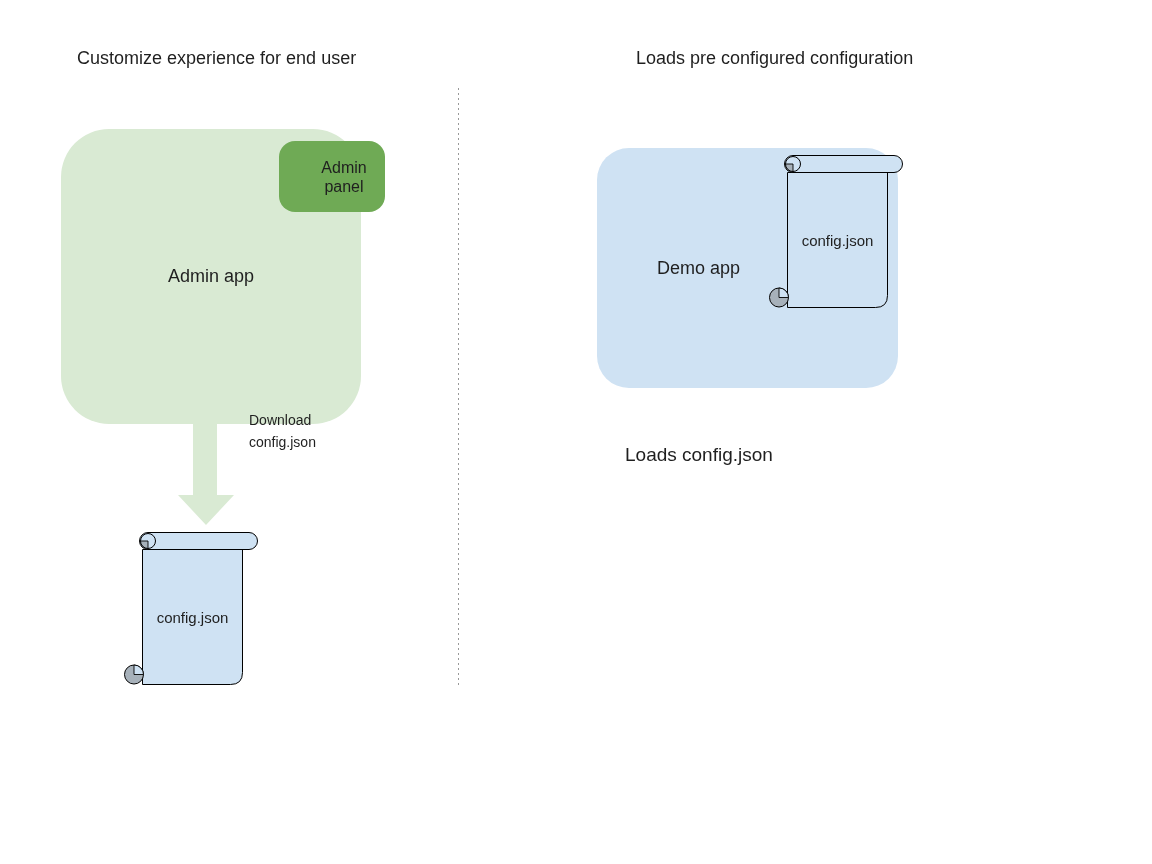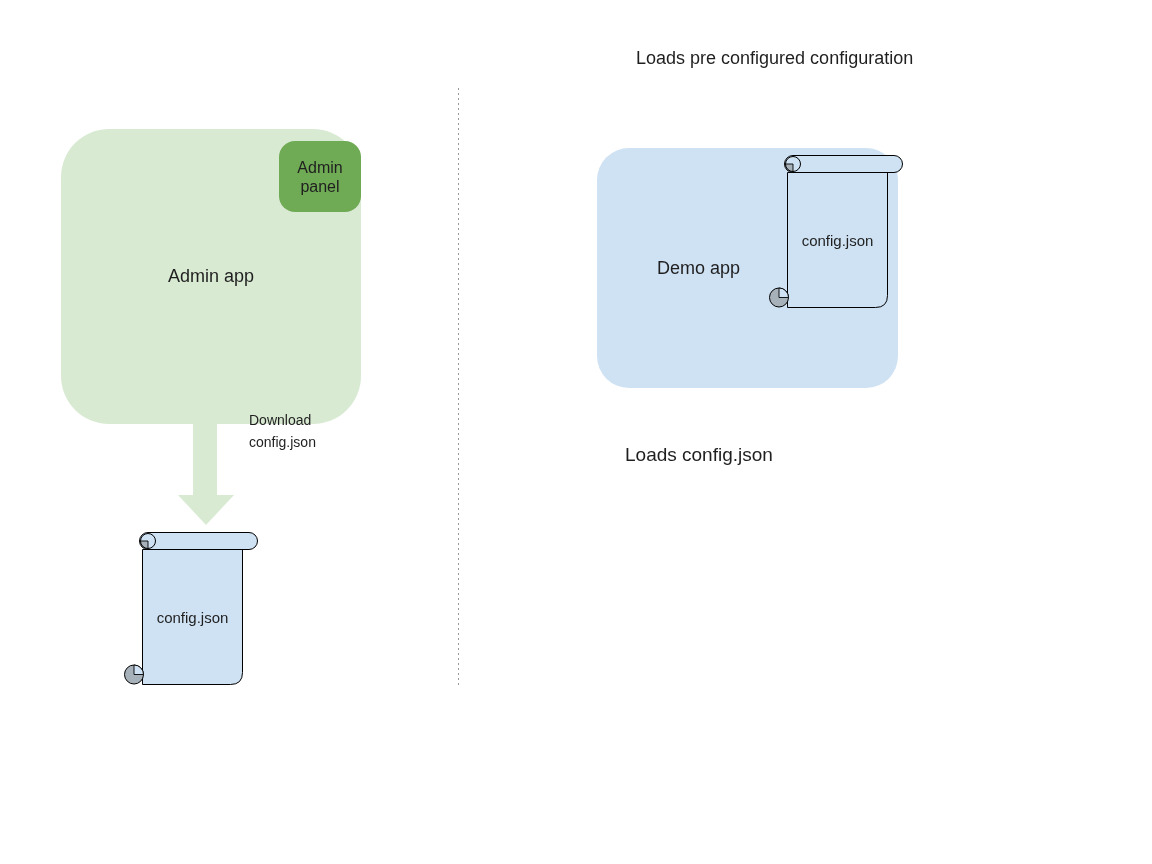--- a/index.html
+++ b/index.html
@@ -18,21 +18,21 @@
   
   #admin-app{
     left:61px;top:129px;width:300px;height:295px;border-radius:48px;
     background:var(--light-green,#d9ead3);
     display:flex;align-items:center;justify-content:center;
   }
   #admin-app .label{font-size:18px;}
   #admin-panel{
     left:279px;top:141px;width:82px;height:71px;border-radius:16px;
     background:var(--green,#6faa55);
-    display:flex;align-items:center;justify-content:center;text-align:center;
+    display:flex;align-items:center;justify-content:center;text-align:center;padding-left:24px;
   }
   #admin-panel .label{font-size:16px;line-height:19px;width:60px;}
   #download-arrow{left:173px;top:376px;width:66px;height:149px;}
   #download-label{left:249px;top:409px;font-size:14px;line-height:22px;}
   
   .scroll{width:134px;height:153px;}
   .scroll svg{position:absolute;left:0;top:0;}
   .scroll .scroll-label{
     position:absolute;left:18px;top:17px;width:101px;height:136px;
     display:flex;align-items:center;justify-content:center;font-size:15px;
@@ -45,20 +45,21 @@
     background:var(--light-blue,#cfe2f3);
   }
   #demo-app .label{position:absolute;left:60px;top:110px;font-size:18px;white-space:nowrap;}
   #caption-right{left:625px;top:444px;font-size:19px;white-space:nowrap;}
 </style>
 </head>
 <body>
 
 <div id="canvas">
 
+  <div class="abs title" id="title-left">Customize experience for end user</div>
 
   <div class="abs title" id="title-right">Loads pre configured configuration</div>
 
   <div class="abs" id="divider"></div>
 
   <div class="abs" id="admin-app">
     <div class="label">Admin app</div>
   </div>
 
   <div class="abs" id="admin-panel">

